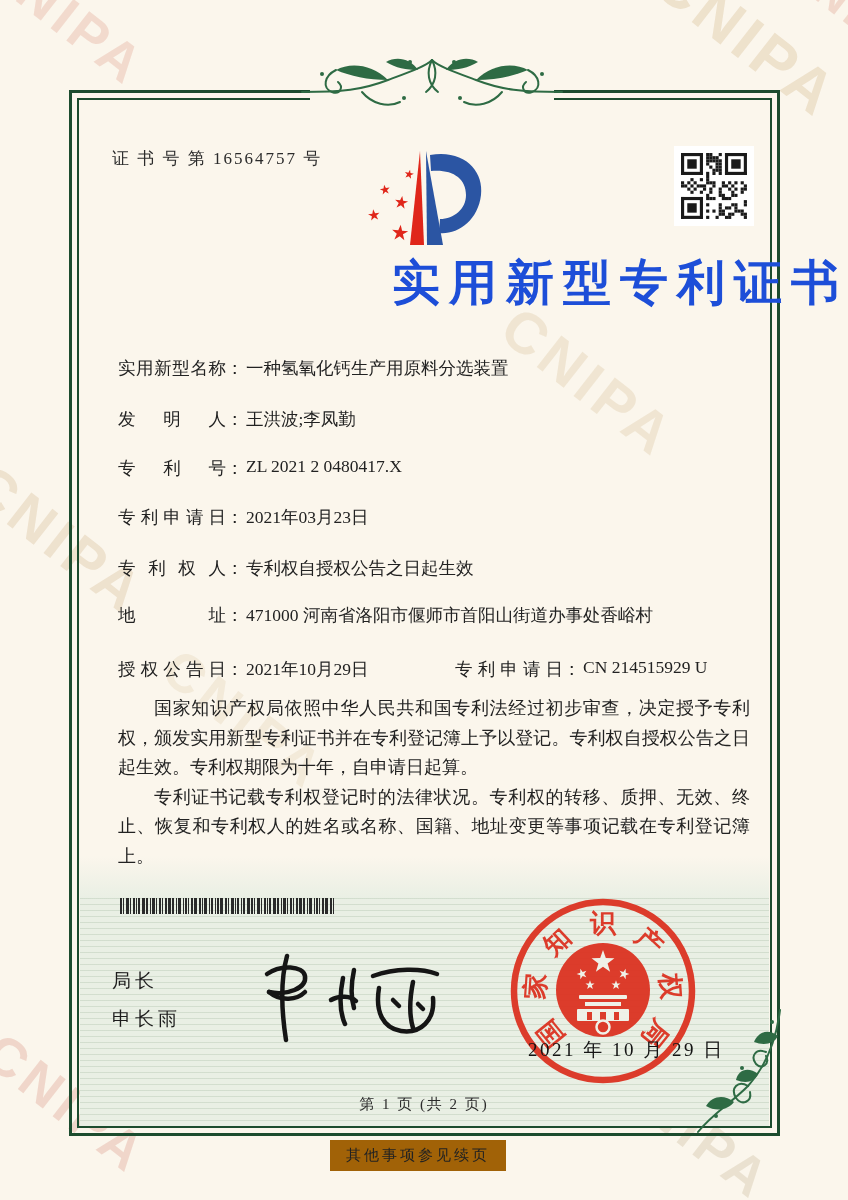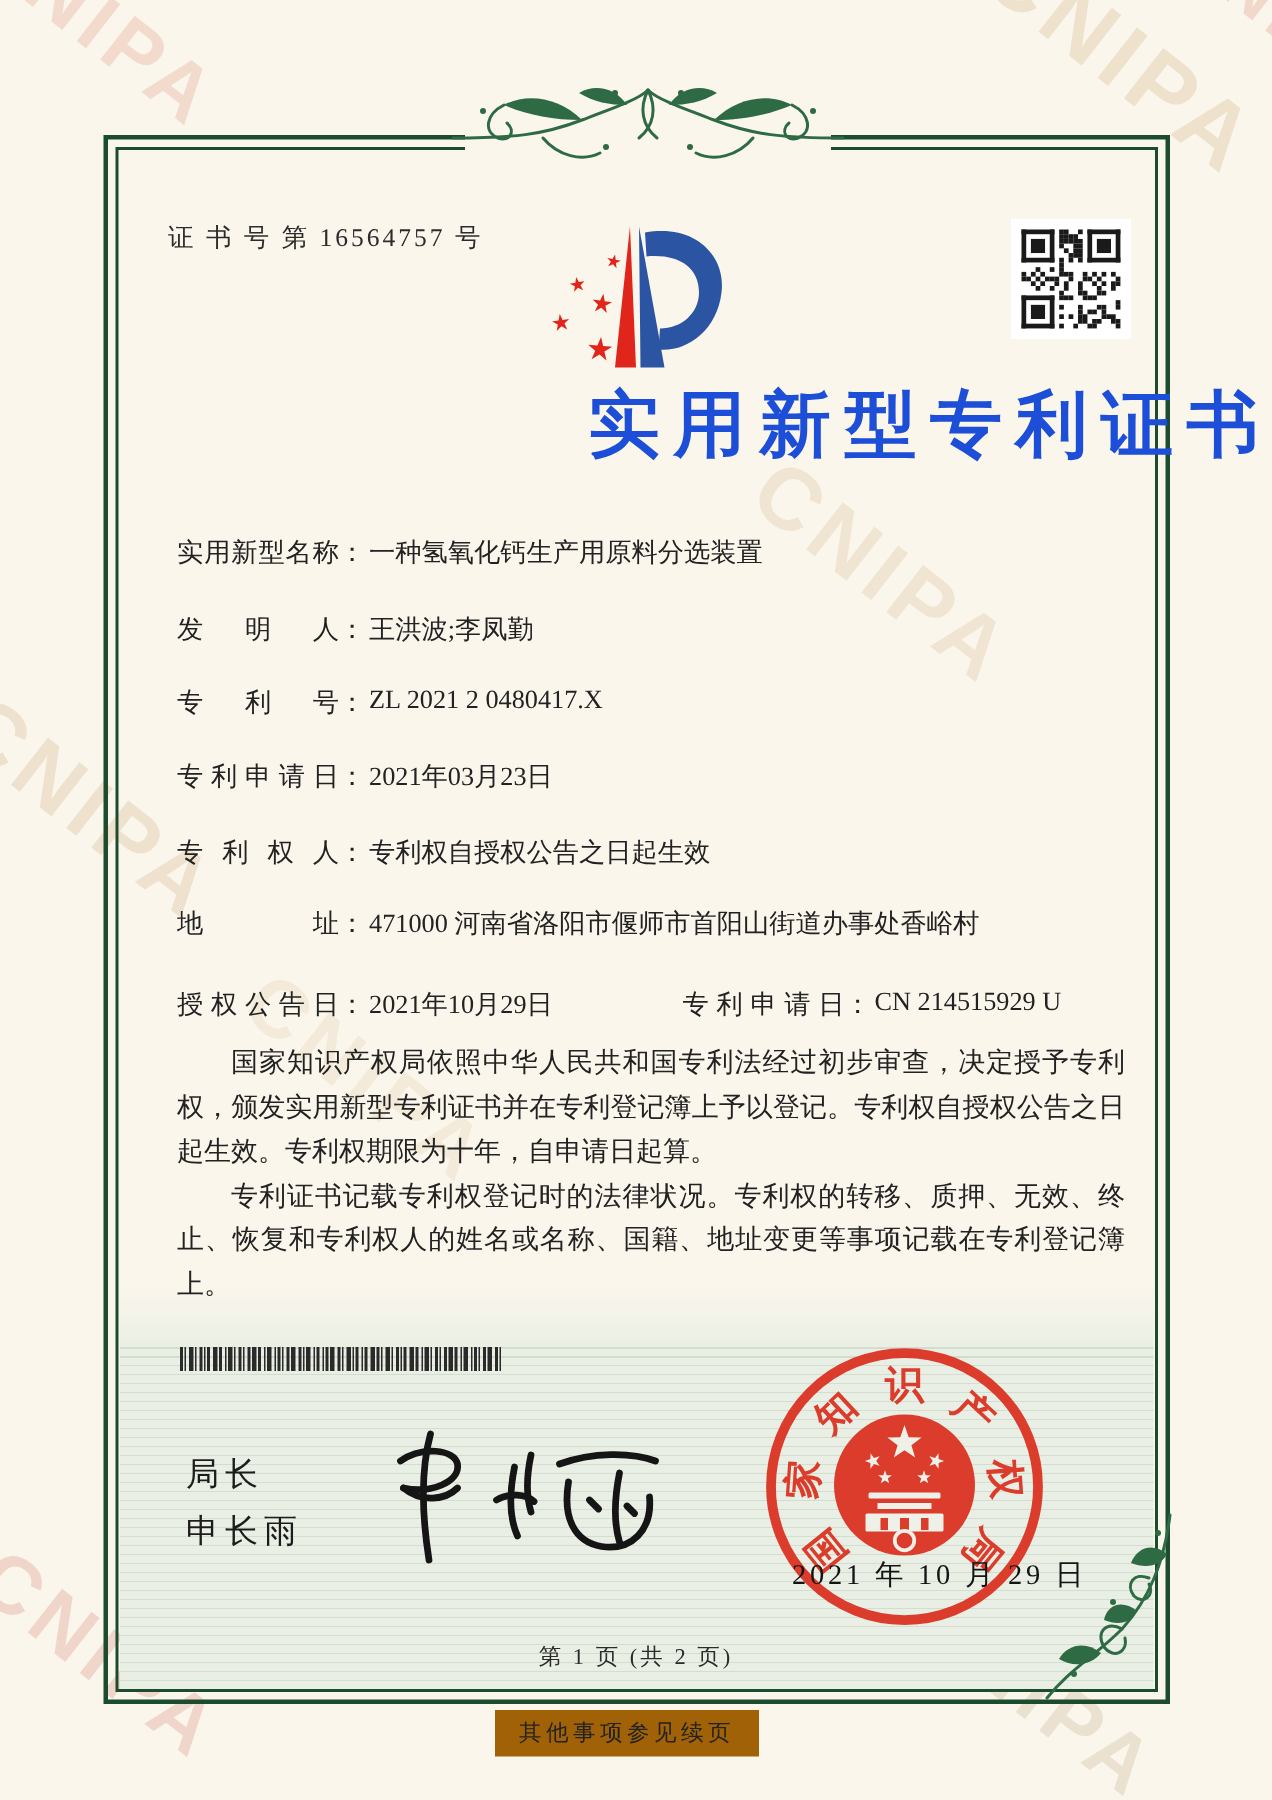--- a/index.html
+++ b/index.html
@@ -31,21 +31,21 @@
          font-weight:bold;letter-spacing:9px;color:#1d4ed8;z-index:4;}
   
   .field{position:absolute;left:118px;font-size:17.5px;display:flex;z-index:4;width:648px;}
   .flabel{display:inline-block;width:108px;text-align:justify;text-align-last:justify;}
   .fcolon{display:inline-block;width:20px;}
   .fvalue{white-space:nowrap;}
   .field2{position:absolute;left:337px;top:0;display:flex;}
   .paras{position:absolute;left:118px;top:694px;width:632px;font-size:18px;line-height:1.64;
          text-align:justify;z-index:4;}
   .paras p{margin:0;text-indent:2em;}
-  .director{position:absolute;left:124px;font-size:22px;letter-spacing:4px;z-index:5;color:#1c1c1c;}
+  .director{position:absolute;left:112px;font-size:19px;letter-spacing:4px;z-index:5;color:#1c1c1c;}
   .d1{top:968px;} .d2{top:1006px;}
   .pagenum{position:absolute;left:19px;top:1095px;width:810px;text-align:center;font-size:15px;
            letter-spacing:2px;z-index:5;color:#2b2b2b;}
   .note{position:absolute;left:330px;top:1140px;background:#a16207;padding:6px 16px;font-size:15px;
         letter-spacing:3px;z-index:5;color:#222;}
   .seal-date{position:absolute;left:528px;top:1037px;font-size:19px;letter-spacing:2.5px;
              color:#141414;z-index:7;white-space:nowrap;}
   .abs{position:absolute;}
   .z3{z-index:3;} .z4{z-index:4;} .z5{z-index:5;} .z6{z-index:6;}
 </style>

